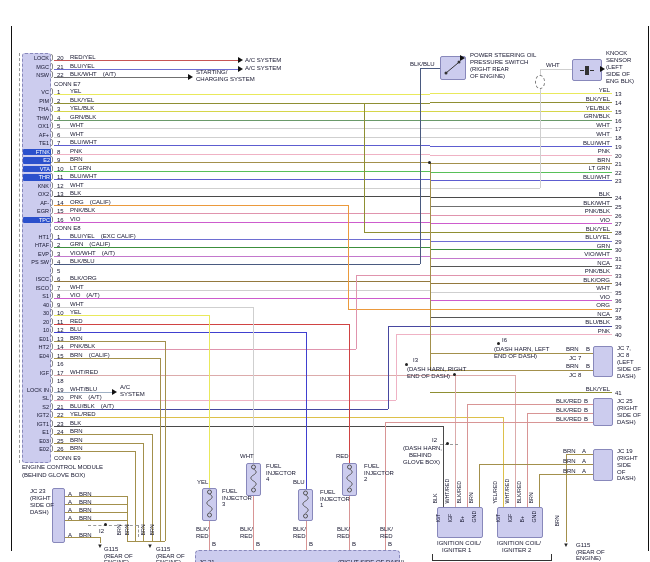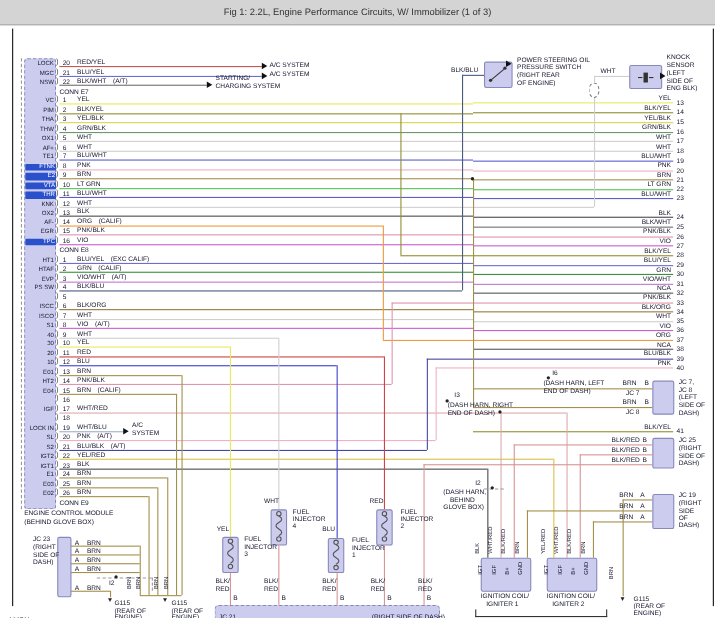--- a/index.html
+++ b/index.html
@@ -29,21 +29,20 @@
   .brace{position:absolute;border-left:1px solid #333;border-right:1px solid #333;
     border-bottom:1px solid #333;z-index:2;}
   .knockicon{display:flex;align-items:center;justify-content:center;gap:1px;height:100%;}
   .knockicon .bar{width:4px;height:1px;background:#333;}
   .knockicon .blk{width:4px;height:9px;background:#333;}
 </style>
 </head>
 <body>
 
 <div id="page">
-  <div id="titlebar">Fig 1: 2.2L, Engine Performance Circuits, W/ Immobilizer (1 of 3)</div>
   <div id="canvas">
 
     <div class="frameline" style="left:11px;top:3px;width:1px;height:525px;"></div>
     <div class="frameline" style="left:648px;top:3px;width:1px;height:525px;"></div>
 
     <div class="dashline" style="left:19px;top:30px;height:410px;"></div>
 
     <div class="comp dashedbox" style="left:22px;top:30px;width:29px;height:410px;border-radius:3px;"></div>
 
     <div class="comp" style="left:440px;top:33px;width:26px;height:24px;">

